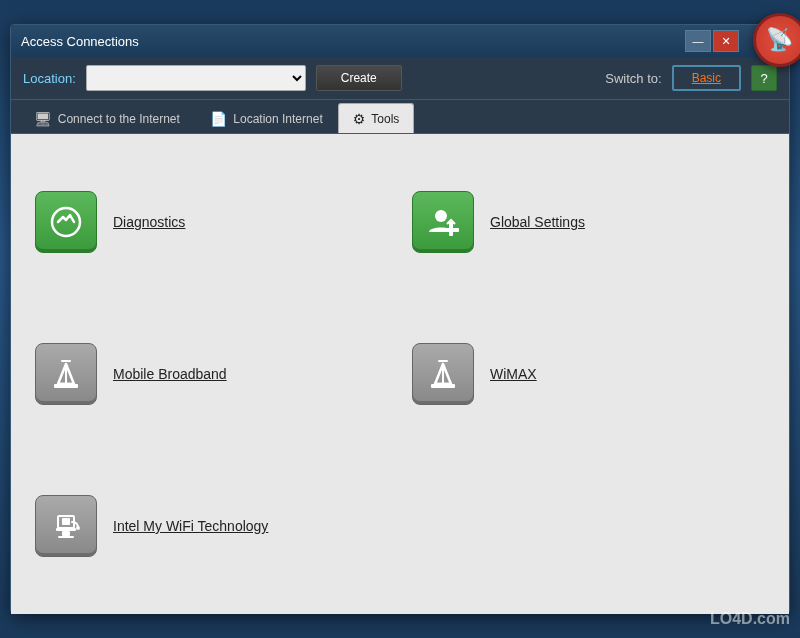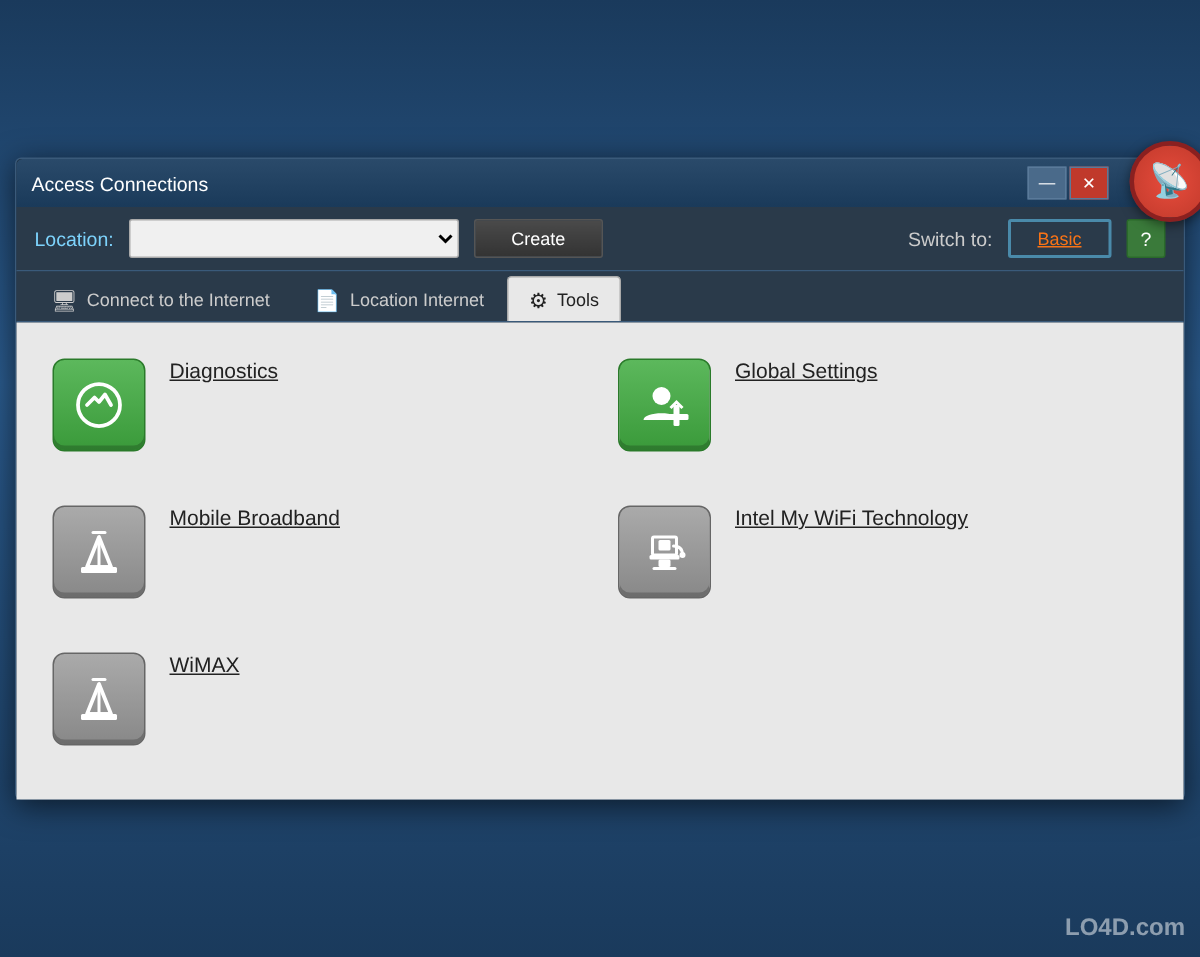--- a/index.html
+++ b/index.html
@@ -9,21 +9,21 @@
       background: linear-gradient(180deg, #1a3a5c 0%, #2a5a8c 40%, #1a3a5c 100%);
       font-family: 'Segoe UI', Tahoma, sans-serif;
       display: flex;
       align-items: center;
       justify-content: center;
       overflow: hidden;
       position: relative;
     }
     .window {
       width: 780px;
-      height: 428px;
+      height: 590px;
       background: #1c2d3e;
       border: 1px solid #3a5a7a;
       border-radius: 4px;
       position: relative;
       box-shadow: 0 4px 20px rgba(0,0,0,0.6);
     }
     .title-bar {
       background: linear-gradient(180deg, #2a4a6a 0%, #1a3a5a 100%);
       height: 32px;
       display: flex;
@@ -173,20 +173,21 @@
       background: #e8e8e8;
       flex: 1;
       padding: 20px;
       display: grid;
       grid-template-columns: 1fr 1fr;
       gap: 16px;
       height: calc(100% - 32px - 42px - 34px);
     }
     .tool-item {
       display: flex;
+      align-items: center;
       gap: 16px;
       cursor: pointer;
       padding: 4px;
       border-radius: 4px;
     }
     .tool-icon-box {
       width: 62px;
       height: 62px;
       border-radius: 8px;
       display: flex;
@@ -297,42 +298,42 @@
           <line x1="10" y1="28" x2="26" y2="28" stroke="white" stroke-width="2.5"></line>
           <rect x="6" y="28" width="24" height="4" rx="1" fill="white"></rect>
         </svg>
       </div>
       <span class="tool-label">Mobile Broadband</span>
     </div>
 
     <div class="tool-item">
       <div class="tool-icon-box gray">
         <svg width="36" height="36" viewBox="0 0 36 36">
+          <rect x="13" y="4" width="10" height="2" rx="1" fill="white"></rect>
+          <polygon points="18,8 10,28 26,28" fill="none" stroke="white" stroke-width="2.5" stroke-linejoin="round"></polygon>
+          <line x1="18" y1="8" x2="18" y2="28" stroke="white" stroke-width="2"></line>
+          <line x1="10" y1="28" x2="26" y2="28" stroke="white" stroke-width="2.5"></line>
+          <rect x="6" y="28" width="24" height="4" rx="1" fill="white"></rect>
+        </svg>
+      </div>
+      <span class="tool-label">WiMAX</span>
+    </div>
+
+    <div class="tool-item">
+      <div class="tool-icon-box gray">
+        <svg width="36" height="36" viewBox="0 0 36 36">
           <rect x="10" y="8" width="16" height="12" rx="1" fill="none" stroke="white" stroke-width="2"></rect>
           <rect x="14" y="10" width="8" height="7" rx="1" fill="white"></rect>
           <rect x="8" y="20" width="20" height="3" rx="1" fill="white"></rect>
           <rect x="14" y="23" width="8" height="5" rx="1" fill="white"></rect>
           <rect x="10" y="28" width="16" height="2" rx="1" fill="white"></rect>
           <path d="M24 14 Q30 14 30 20" stroke="white" stroke-width="2" fill="none" stroke-linecap="round"></path>
           <circle cx="30" cy="20" r="2" fill="white"></circle>
         </svg>
       </div>
       <span class="tool-label">Intel My WiFi Technology</span>
     </div>
-
-    <div class="tool-item">
-      <div class="tool-icon-box gray">
-        <svg width="36" height="36" viewBox="0 0 36 36">
-          <rect x="13" y="4" width="10" height="2" rx="1" fill="white"></rect>
-          <polygon points="18,8 10,28 26,28" fill="none" stroke="white" stroke-width="2.5" stroke-linejoin="round"></polygon>
-          <line x1="18" y1="8" x2="18" y2="28" stroke="white" stroke-width="2"></line>
-          <line x1="10" y1="28" x2="26" y2="28" stroke="white" stroke-width="2.5"></line>
-          <rect x="6" y="28" width="24" height="4" rx="1" fill="white"></rect>
-        </svg>
-      </div>
-      <span class="tool-label">WiMAX</span>
-    </div>
   </div>
 </div>
 
 <div class="watermark">
   <span>LO4D.com</span>
 </div>
 
 </body></html>

